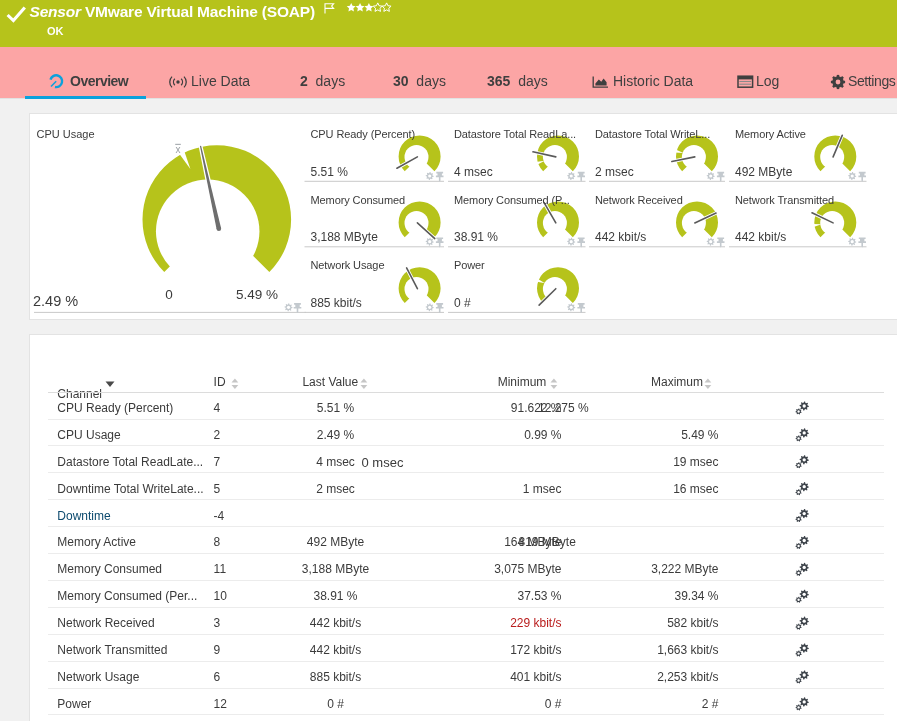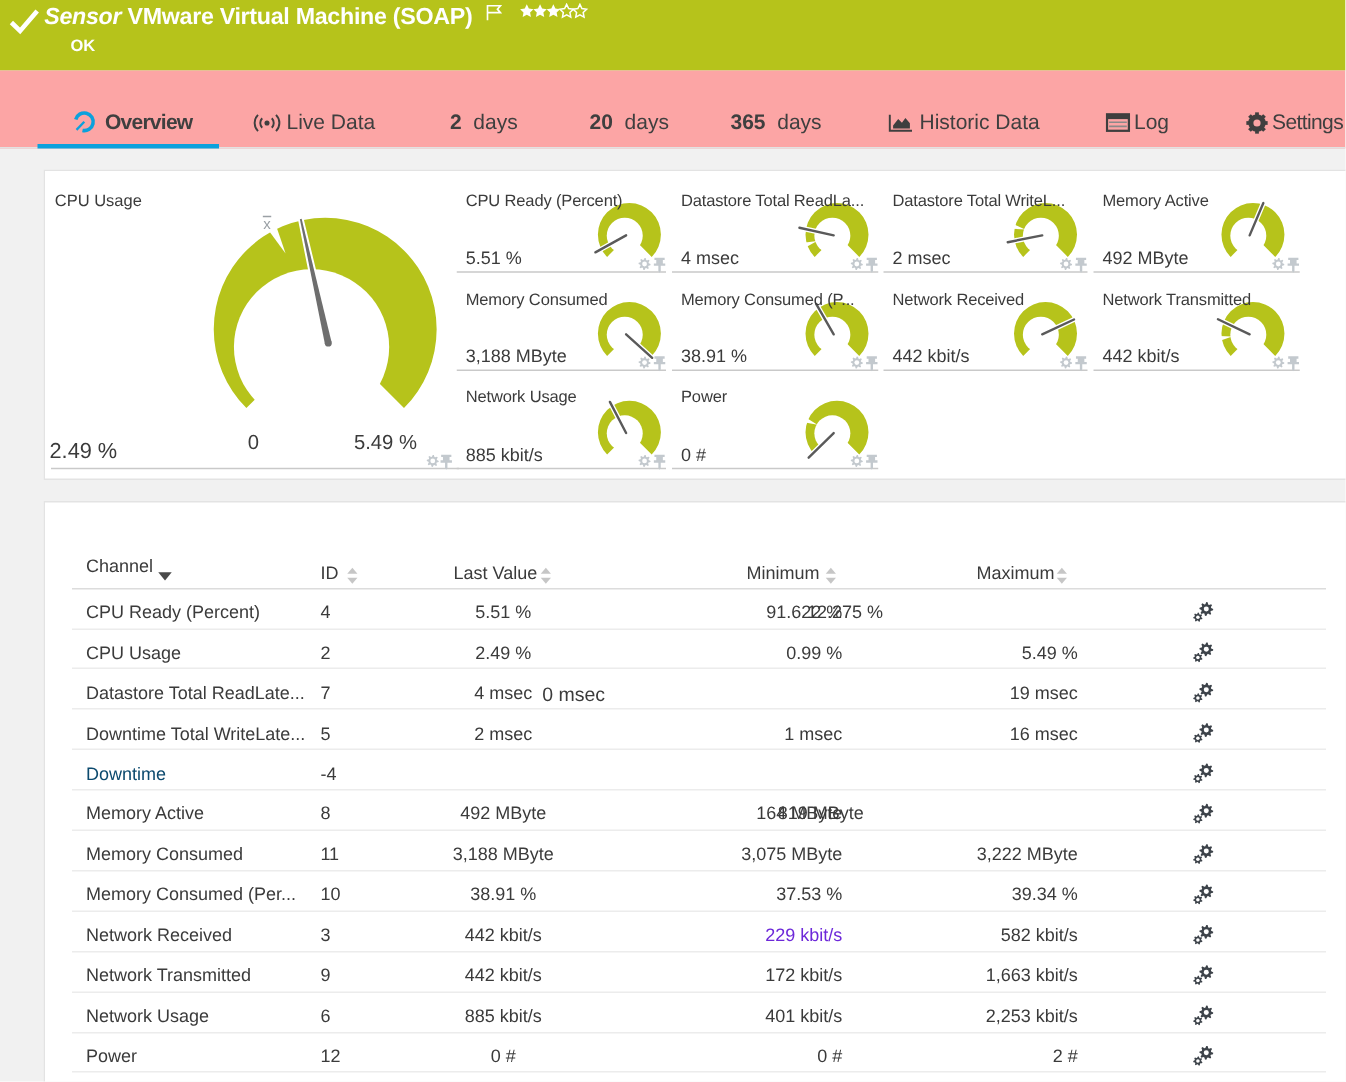--- a/index.html
+++ b/index.html
@@ -33,21 +33,21 @@
     <div style="position:absolute;left:70px;top:23px;height:22px;line-height:22px;font-size:14px;color:#3f3f3f;white-space:nowrap"><span style="font-weight:700;letter-spacing:-0.5px">Overview</span></div>
     <svg width="20" height="14" viewBox="0 0 20 14" style="position:absolute;left:168px;top:28px">
       <circle cx="10" cy="7" r="1.7" fill="#3f3f3f"></circle>
       <path d="M6.8 3.8 A4.6 4.6 0 0 0 6.8 10.2" fill="none" stroke="#3f3f3f" stroke-width="1.3"></path>
       <path d="M13.2 3.8 A4.6 4.6 0 0 1 13.2 10.2" fill="none" stroke="#3f3f3f" stroke-width="1.3"></path>
       <path d="M4.0 1.6 A7.6 7.6 0 0 0 4.0 12.4" fill="none" stroke="#3f3f3f" stroke-width="1.3"></path>
       <path d="M16.0 1.6 A7.6 7.6 0 0 1 16.0 12.4" fill="none" stroke="#3f3f3f" stroke-width="1.3"></path>
     </svg>
     <div style="position:absolute;left:191px;top:23px;height:22px;line-height:22px;font-size:14px;color:#3f3f3f;white-space:nowrap">Live Data</div>
     <div style="position:absolute;left:300px;top:23px;height:22px;line-height:22px;font-size:14px;color:#3f3f3f;white-space:nowrap"><b>2</b>&nbsp; days</div>
-    <div style="position:absolute;left:393px;top:23px;height:22px;line-height:22px;font-size:14px;color:#3f3f3f;white-space:nowrap"><b>20</b>&nbsp; days</div>
+    <div style="position:absolute;left:393px;top:23px;height:22px;line-height:22px;font-size:14px;color:#3f3f3f;white-space:nowrap"><b>30</b>&nbsp; days</div>
     <div style="position:absolute;left:487px;top:23px;height:22px;line-height:22px;font-size:14px;color:#3f3f3f;white-space:nowrap"><b>365</b>&nbsp; days</div>
     <svg width="17" height="14" viewBox="0 0 17 14" style="position:absolute;left:592px;top:28px">
       <path d="M1.2 1.5 V12.2 H16" fill="none" stroke="#3f3f3f" stroke-width="1.3"></path>
       <path d="M3.4 10.6 V8.6 L6.8 4.4 L9.3 6.8 L11.6 3.6 L14.6 7.2 V10.6 Z" fill="#3f3f3f"></path>
     </svg>
     <div style="position:absolute;left:613px;top:23px;height:22px;line-height:22px;font-size:14px;color:#3f3f3f;white-space:nowrap">Historic Data</div>
     <svg width="17" height="14" viewBox="0 0 17 14" style="position:absolute;left:737px;top:28px">
       <rect x="1" y="1.2" width="14.6" height="11" fill="none" stroke="#3f3f3f" stroke-width="1.5"></rect>
       <rect x="1" y="1.2" width="14.6" height="3.2" fill="#3f3f3f"></rect>
       <line x1="2.4" y1="6.5" x2="14.2" y2="6.5" stroke="#8a8a8a" stroke-width="1.1"></line>
@@ -306,21 +306,21 @@
       </g>
       <g>
         <polygon points="774.20,362.30 775.10,362.39 775.47,363.84 776.04,364.15 777.45,363.65 778.02,364.34 777.26,365.63 777.45,366.25 778.80,366.90 778.71,367.80 777.26,368.17 776.95,368.74 777.45,370.15 776.76,370.72 775.47,369.96 774.85,370.15 774.20,371.50 773.30,371.41 772.93,369.96 772.36,369.65 770.95,370.15 770.38,369.46 771.14,368.17 770.95,367.55 769.60,366.90 769.69,366.00 771.14,365.63 771.45,365.06 770.95,363.65 771.64,363.08 772.93,363.84 773.55,363.65" fill="#3d434a"></polygon>
         <circle cx="774.20" cy="366.90" r="1.66" fill="#ffffff"></circle>
       </g>
       <g>
         <polygon points="768.60,369.30 769.29,369.38 769.57,370.39 769.99,370.65 771.02,370.47 771.39,371.05 770.78,371.90 770.83,372.40 771.62,373.09 771.39,373.75 770.35,373.79 769.99,374.15 769.95,375.19 769.29,375.42 768.60,374.63 768.10,374.58 767.25,375.19 766.67,374.82 766.85,373.79 766.59,373.37 765.58,373.09 765.50,372.40 766.42,371.90 766.59,371.43 766.18,370.47 766.67,369.98 767.63,370.39 768.10,370.22" fill="#3d434a"></polygon>
         <circle cx="768.60" cy="372.40" r="1.18" fill="#ffffff"></circle>
       </g>
     </svg>
-    <div style="position:absolute;left:27.299999999999997px;top:35px;font-size:12px;color:#3b3b3b;white-space:nowrap">Channel</div>
+    <div style="position:absolute;left:27.299999999999997px;top:52px;font-size:12px;color:#3b3b3b;white-space:nowrap">Channel</div>
     <svg width="10" height="7" viewBox="0 0 10 7" style="position:absolute;left:75px;top:46px">
       <polygon points="0.5,0.5 9.5,0.5 5,6" fill="#4a4a4a"></polygon>
     </svg>
     <div style="position:absolute;left:183.6px;top:39.5px;font-size:12px;color:#3b3b3b;white-space:nowrap">ID</div>
     <div style="position:absolute;left:272.4px;top:39.5px;font-size:12px;color:#3b3b3b;white-space:nowrap">Last Value</div>
     <div style="position:absolute;left:467.7px;top:39.5px;font-size:12px;color:#3b3b3b;white-space:nowrap">Minimum</div>
     <div style="position:absolute;left:621.0px;top:39.5px;font-size:12px;color:#3b3b3b;white-space:nowrap">Maximum</div>
     <svg width="9" height="13" viewBox="0 0 9 13" style="position:absolute;left:200.7px;top:42.5px">
       <polygon points="0.50,4.50 7.30,4.50 3.90,0.50" fill="#c6c6c6"></polygon>
       <polygon points="0.50,7.10 7.30,7.10 3.90,11.10" fill="#c6c6c6"></polygon>
@@ -382,21 +382,21 @@
     <div style="position:absolute;left:18px;top:244.9px;width:836px;height:1px;background:#ececec"></div>
     <div style="position:absolute;left:27.299999999999997px;top:254.20000000000002px;font-size:12px;color:#3b3b3b;white-space:nowrap">Memory Consumed (Per...</div>
     <div style="position:absolute;left:183.6px;top:254.20000000000002px;font-size:12px;color:#3b3b3b;white-space:nowrap">10</div>
     <div style="position:absolute;left:205.5px;top:254.20000000000002px;width:200px;text-align:center;font-size:12px;color:#3b3b3b">38.91 %</div>
     <div style="position:absolute;left:331.5px;top:254.20000000000002px;width:200px;text-align:right;font-size:12px;color:#3b3b3b">37.53 %</div>
     <div style="position:absolute;left:488.5px;top:254.20000000000002px;width:200px;text-align:right;font-size:12px;color:#3b3b3b">39.34 %</div>
     <div style="position:absolute;left:18px;top:271.8px;width:836px;height:1px;background:#ececec"></div>
     <div style="position:absolute;left:27.299999999999997px;top:281.1px;font-size:12px;color:#3b3b3b;white-space:nowrap">Network Received</div>
     <div style="position:absolute;left:183.6px;top:281.1px;font-size:12px;color:#3b3b3b;white-space:nowrap">3</div>
     <div style="position:absolute;left:205.5px;top:281.1px;width:200px;text-align:center;font-size:12px;color:#3b3b3b">442 kbit/s</div>
-    <div style="position:absolute;left:331.5px;top:281.1px;width:200px;text-align:right;font-size:12px;color:#6d28d9">229 kbit/s</div>
+    <div style="position:absolute;left:331.5px;top:281.1px;width:200px;text-align:right;font-size:12px;color:#b91c1c">229 kbit/s</div>
     <div style="position:absolute;left:488.5px;top:281.1px;width:200px;text-align:right;font-size:12px;color:#3b3b3b">582 kbit/s</div>
     <div style="position:absolute;left:18px;top:298.70000000000005px;width:836px;height:1px;background:#ececec"></div>
     <div style="position:absolute;left:27.299999999999997px;top:308.00000000000006px;font-size:12px;color:#3b3b3b;white-space:nowrap">Network Transmitted</div>
     <div style="position:absolute;left:183.6px;top:308.00000000000006px;font-size:12px;color:#3b3b3b;white-space:nowrap">9</div>
     <div style="position:absolute;left:205.5px;top:308.00000000000006px;width:200px;text-align:center;font-size:12px;color:#3b3b3b">442 kbit/s</div>
     <div style="position:absolute;left:331.5px;top:308.00000000000006px;width:200px;text-align:right;font-size:12px;color:#3b3b3b">172 kbit/s</div>
     <div style="position:absolute;left:488.5px;top:308.00000000000006px;width:200px;text-align:right;font-size:12px;color:#3b3b3b">1,663 kbit/s</div>
     <div style="position:absolute;left:18px;top:325.6px;width:836px;height:1px;background:#ececec"></div>
     <div style="position:absolute;left:27.299999999999997px;top:334.90000000000003px;font-size:12px;color:#3b3b3b;white-space:nowrap">Network Usage</div>
     <div style="position:absolute;left:183.6px;top:334.90000000000003px;font-size:12px;color:#3b3b3b;white-space:nowrap">6</div>

